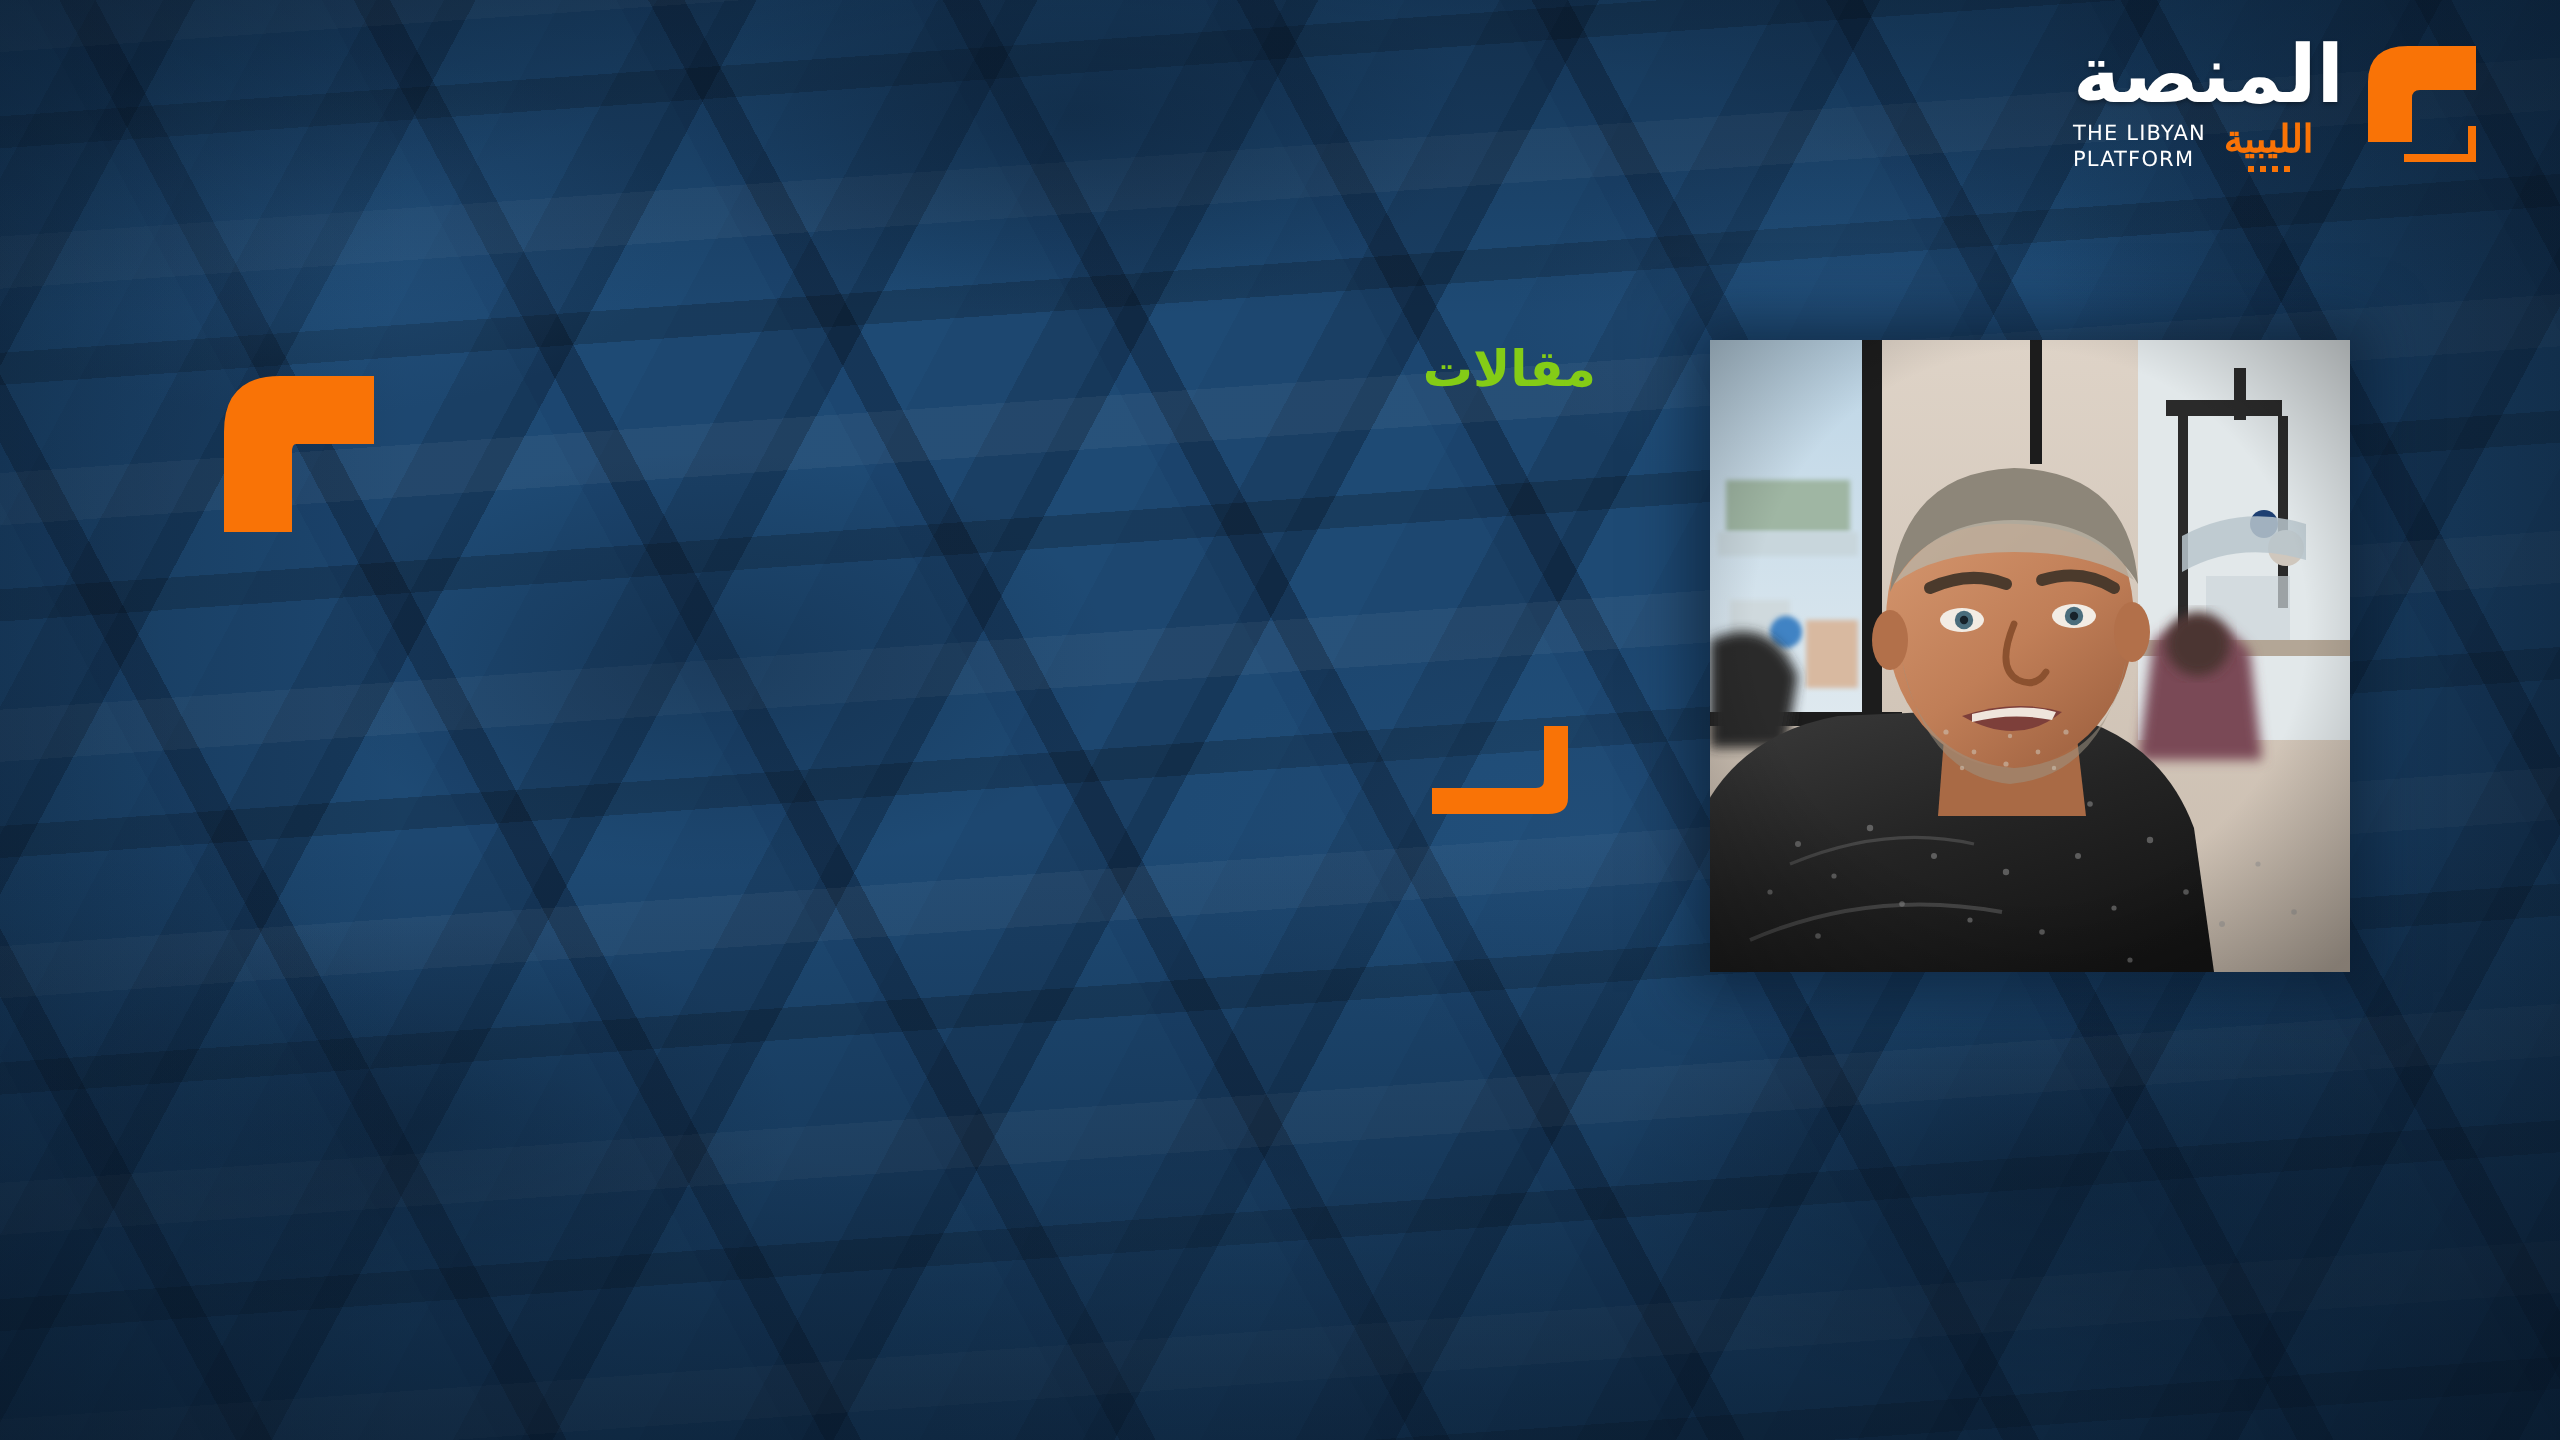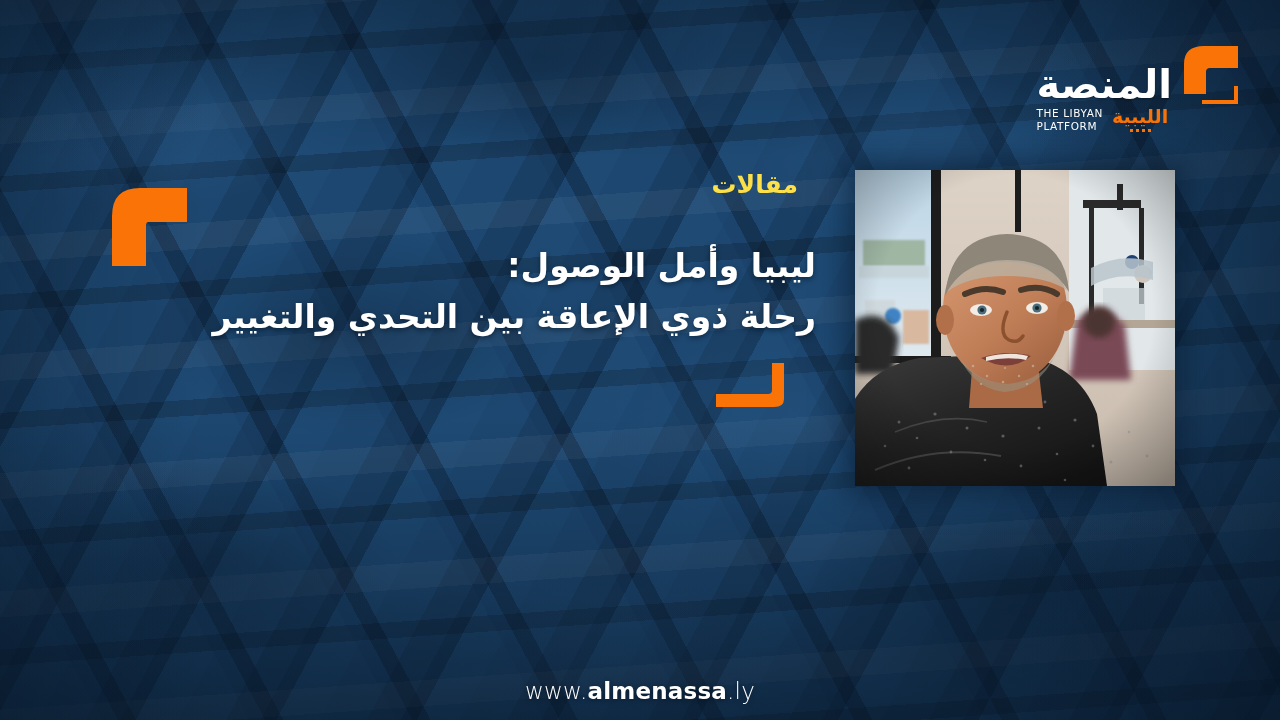--- a/index.html
+++ b/index.html
@@ -90,33 +90,33 @@
                               rgba(6,20,36,0) 80%, rgba(6,20,36,.38) 100%),
       radial-gradient(ellipse 1100px 640px at 46% 42%, rgba(0,0,0,0) 46%, rgba(5,18,33,.55) 100%);
   }
 
   
   #logo {
     position:absolute; right:36px; top:18px;
     display:flex; align-items:center; gap:8px;
     direction:rtl;
   }
-  .logo-text-block { display:flex; flex-direction:column; align-items:flex-end;margin-top:46px; }
+  .logo-text-block { display:flex; flex-direction:column; align-items:flex-end; }
   .logo-arabic {
     font-size:40px; font-weight:bold; color:#ffffff;
     line-height:1; letter-spacing:-1px; direction:rtl;
     text-shadow:0 1px 2px rgba(0,0,0,.35);
   }
   .logo-sub-row {
     display:flex; align-items:flex-end; gap:9px;
     direction:rtl; margin-top:3px;
   }
   .logo-arabic-sub {
     font-size:19px; font-weight:bold; color:#f97306;
-    line-height:1; direction:rtl;
+    line-height:1; direction:rtl;font-family:Liberation Serif, serif;
   }
   .logo-latin {
     display:flex; flex-direction:column;
     font-size:10.5px; font-weight:normal; color:#ffffff;
     line-height:1.18; letter-spacing:.6px; direction:ltr;
     text-align:left;
   }
   .logo-dots { display:flex; gap:3px; justify-content:center; margin-top:3px; }
   .logo-dots i { width:3px; height:3px; background:#f97306; display:block; }
 
@@ -132,21 +132,21 @@
     position:absolute; left:855px; top:170px;
     width:320px; height:316px;
     overflow:hidden;
     box-shadow:0 0 26px 10px rgba(8,24,42,.55);
   }
   #portrait .photo { position:absolute; inset:0; }
 
   
   #kicker {
     position:absolute; right:482px; top:172px;
-    font-size:25px; font-weight:bold; color:#fde047;
+    font-size:25px; font-weight:bold; color:#84cc16;
     direction:rtl; text-align:right; line-height:1;
   }
   #headline {
     position:absolute; right:464px; top:240px; width:620px;
     font-size:33px; font-weight:bold; color:#ffffff;
     direction:rtl; text-align:right; line-height:1.55;
     text-shadow:0 2px 5px rgba(4,16,30,.55);
   }
   #headline .ln { display:block; white-space:nowrap; }
   #byline {
@@ -314,24 +314,20 @@
         <circle cx="172" cy="214" r="1.1"></circle>
           <circle cx="150" cy="198" r="1.1"></circle>
       </g>
 
       <rect width="320" height="316" fill="url(#vignP)"></rect>
     </svg>
   </div>
 
   <div id="kicker">مقالات</div>
 
-  <div id="headline">
-    <span class="ln">ليبيا وأمل الوصول:</span>
-    <span class="ln">رحلة ذوي الإعاقة بين التحدي والتغيير</span>
-  </div>
 
 
   <div id="logo">
     <div class="logo-mark">
       <svg viewBox="0 0 64 66" width="64" height="66" aria-hidden="true">
         <path d="M4 52 L4 22 Q4 4 24 4 L58 4 L58 26 L30 26 Q26 26 26 30 L26 52 Z" fill="#f97306"></path>
         <path d="M56 44 L56 60 L22 60" stroke="#f97306" stroke-width="4" fill="none"></path>
       </svg>
     </div>
     <div class="logo-text-block">
@@ -347,15 +343,14 @@
           </div>
         </div>
         <div class="logo-latin">
           <span>THE LIBYAN</span>
           <span>PLATFORM</span>
         </div>
       </div>
     </div>
   </div>
 
-  <div id="footer-url"><span>www.</span><span class="strong">almenassa</span><span>.ly</span></div>
 
 </div>
 
 </body></html>

